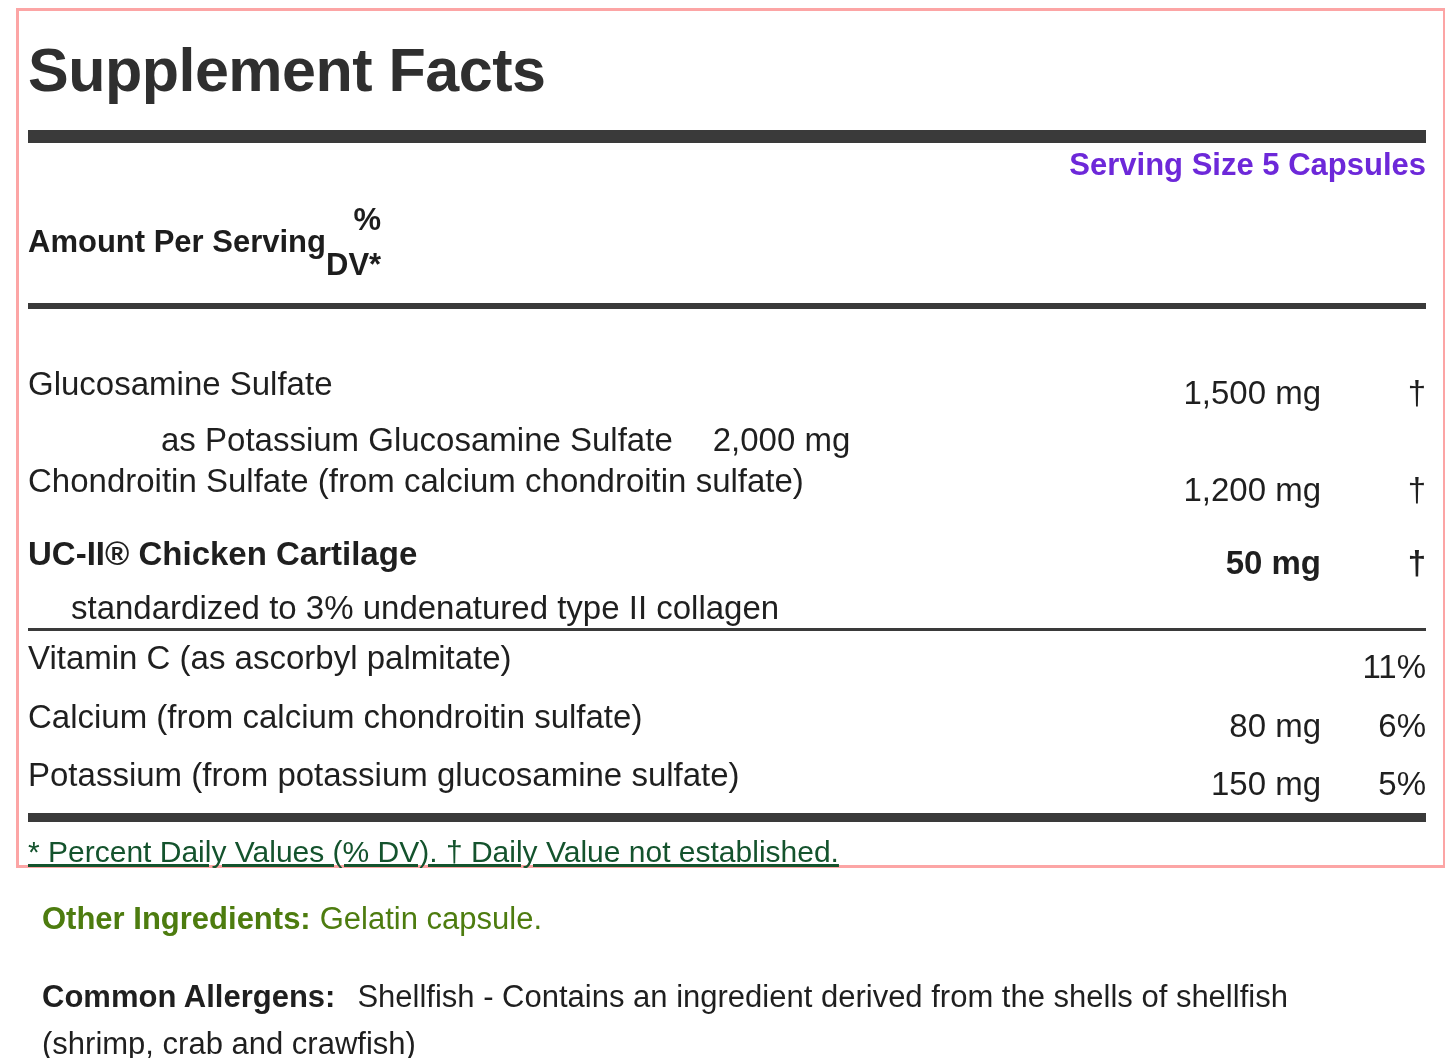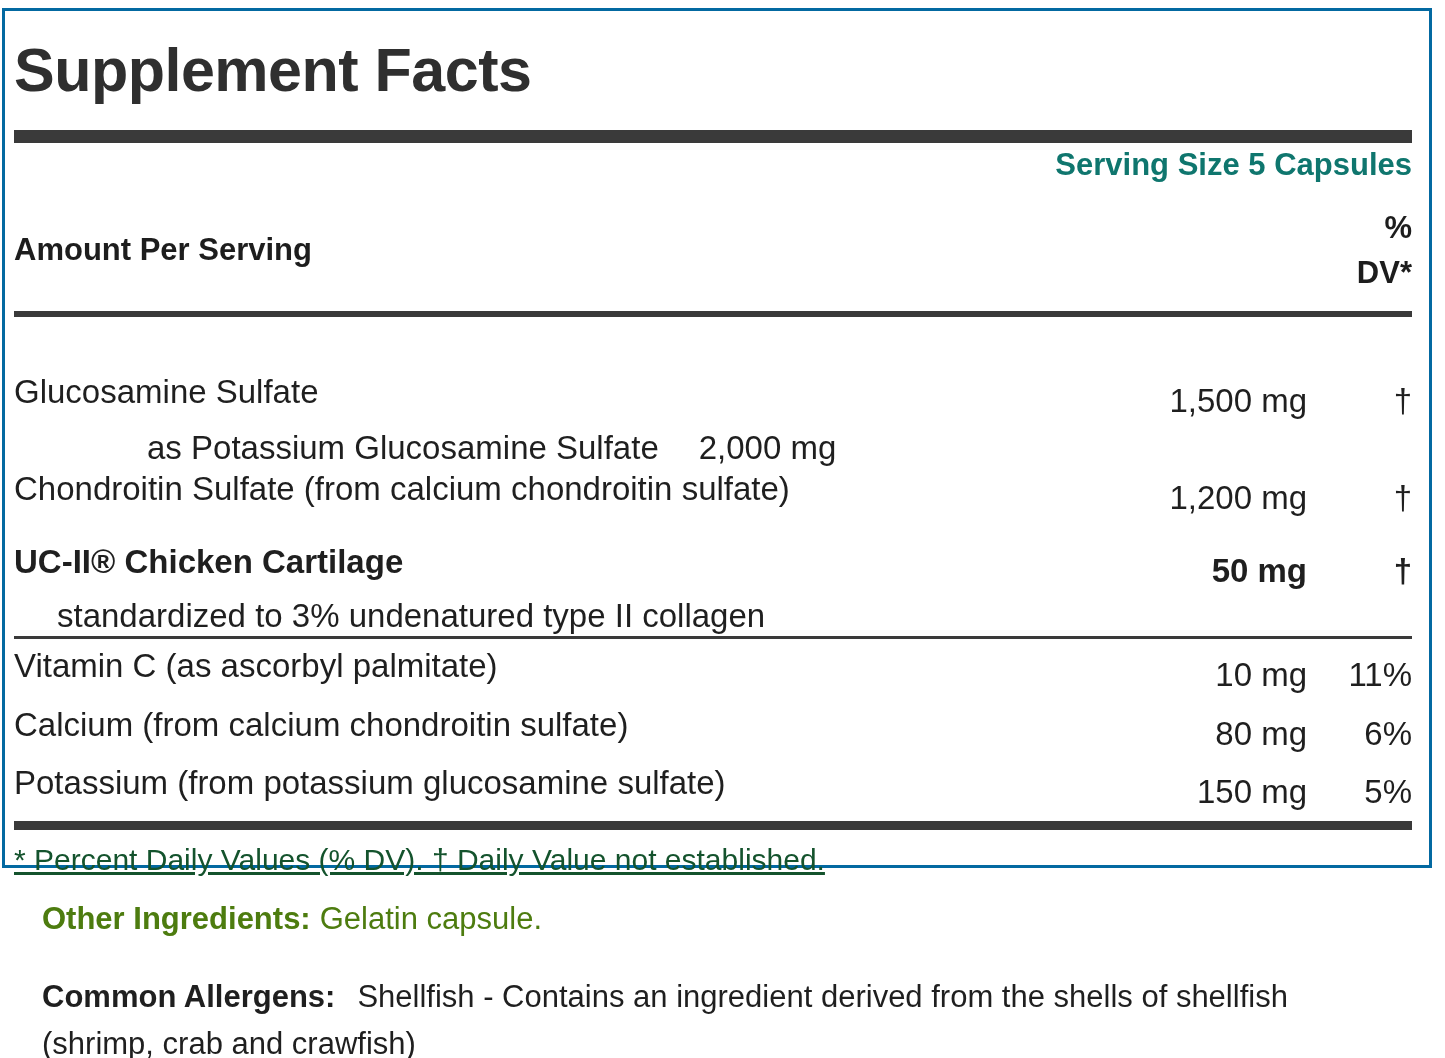--- a/index.html
+++ b/index.html
@@ -13,26 +13,26 @@
     position: relative;
     width: 1445px;
     height: 1058px;
     background: #ffffff;
     overflow: hidden;
   }
 
   
   .facts-box {
     position: absolute;
-    left: 2px;
+    left: 16px;
     top: 8px;
     width: 1430px;
     height: 860px;
     box-sizing: border-box;
-    border: 3px solid #0369a1;
+    border: 3px solid #fca5a5;
     background: #ffffff;
     padding: 0 17px 0 9px;
   }
   .title {
     margin: 24px 0 0 0;
     font-size: 61px;
     line-height: 1.15;
     font-weight: 700;
     letter-spacing: -0.5px;
     color: #2f2f2f;
@@ -41,27 +41,26 @@
   .bar.thick  { height: 13px; margin-top: 25px; }
   .bar.medium { height: 6px;  margin-top: 16px; }
   .bar.thin   { height: 3px;  margin-top: 1px; }
   .bar.thick2 { height: 9px;  margin-top: 19px; }
 
   .serving {
     margin-top: 4px;
     text-align: right;
     font-size: 31px;
     font-weight: 700;
-    color: #0f766e;
+    color: #6d28d9;
   }
   .head-row {
     display: flex;
-    justify-content: space-between;
     align-items: center;
-    margin-top: 22px;
+    margin-top: 14px;
   }
   .head-amount {
     font-size: 31px;
     font-weight: 700;
     color: #1d1d1d;
   }
   .head-dv {
     font-size: 31px;
     font-weight: 700;
     text-align: right;
@@ -77,21 +76,21 @@
 
   .row.sub-inline { display: block; padding-left: 133px; }
   .row.sub-inline .inline-amt { margin-left: 40px; }
   .row.sub { display: block; padding-left: 43px; }
 
   .r0 { margin-top: 56px; align-items: center; }
   .r1 { margin-top: 18px; }
   .r2 { margin-top: 3px;  }
   .r3 { margin-top: 35px; font-weight: bold; }
   .r4 { margin-top: 16px; }
-  .r5 { margin-top: 8px;  }
+  .r5 { margin-top: 8px; gap: 8px;  }
   .r6 { margin-top: 21px; justify-content: space-between; }
   .r7 { margin-top: 20px; }
 
   .footnote {
     margin: 13px 0 0 0;
     font-size: 30px;
     color: #14532d;
     text-decoration: underline;
   }
 
@@ -168,21 +167,20 @@
       </div>
 
       <div class="row sub r4">
         <span class="name">standardized to 3% undenatured type II collagen</span>
       </div>
 
       <div class="bar thin"></div>
 
       <div class="row r5">
         <span class="name">Vitamin C (as ascorbyl palmitate)</span>
-        <span class="amt">10 mg</span>
         <span class="dv">11%</span>
       </div>
 
       <div class="row r6">
         <span class="name">Calcium (from calcium chondroitin sulfate)</span>
         <span class="amt">80 mg</span>
         <span class="dv">6%</span>
       </div>
 
       <div class="row r7">

